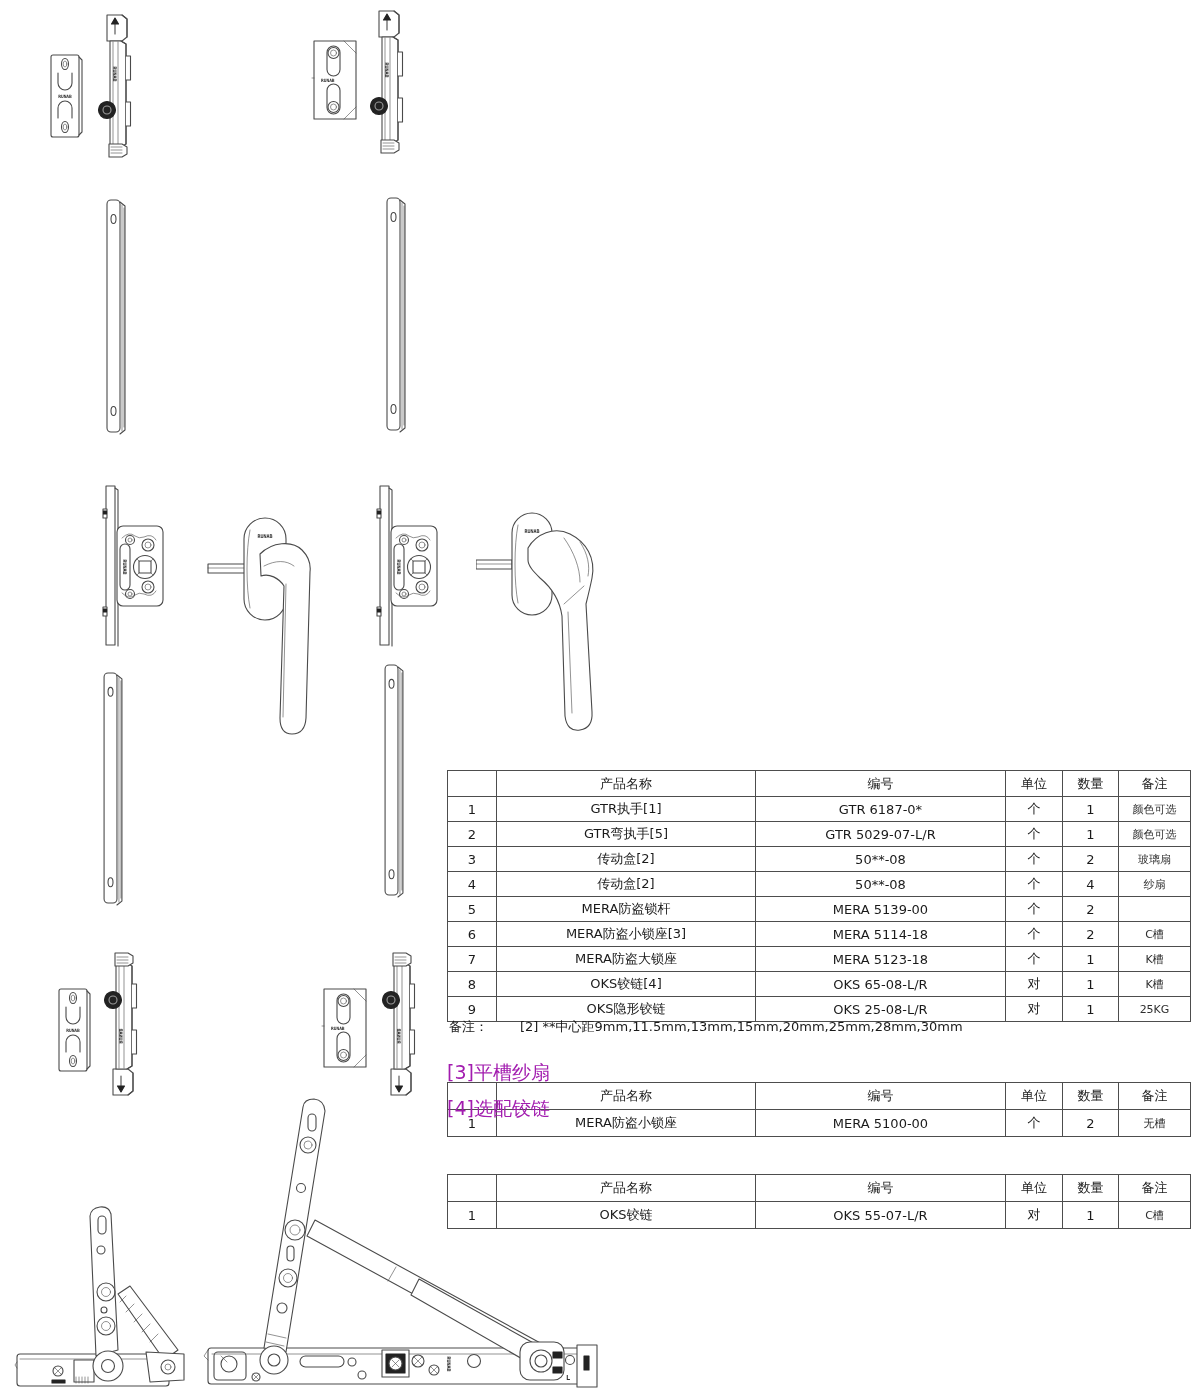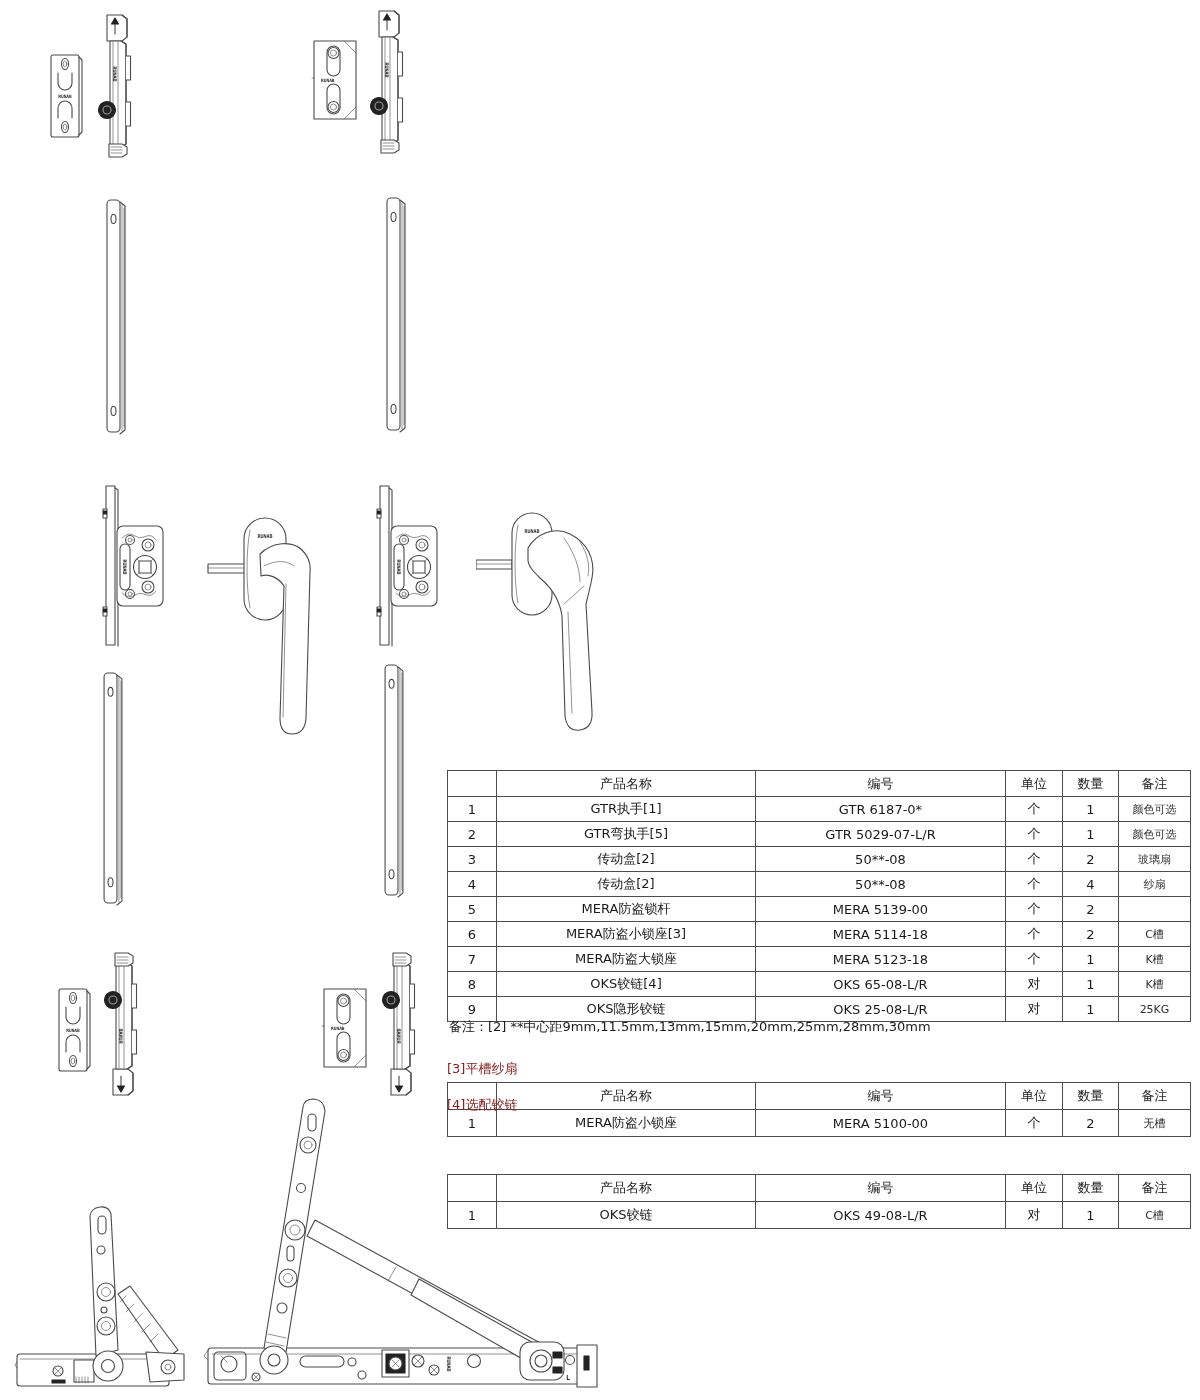--- a/index.html
+++ b/index.html
@@ -6,22 +6,22 @@
   .page{position:relative;width:1200px;height:1400px;background:#fff;overflow:hidden;
         font-family:"DejaVu Sans","Liberation Sans",sans-serif;color:#1a1a1a;}
   .abs{position:absolute;}
   
   table.parts{border-collapse:collapse;table-layout:fixed;background:#fff;font-size:13px;color:#1a1a1a;}
   table.parts th,table.parts td{border:1px solid #4d4d4d;text-align:center;padding:0;
         height:24px;font-weight:normal;white-space:nowrap;overflow:hidden;}
   table.parts th{height:25px;}
   table.sm2 th,table.sm2 td{height:26px;}
   table.parts td.rmk{font-size:11px;color:#2e2e2e;}
-  .sec-label{font-size:13px;color:#7f1d1d;}
-  .notes{font-size:13px;line-height:21px;color:#1a1a1a;display:flex;}
+  .sec-label{font-size:19px;color:#a21caf;}
+  .notes{font-size:13px;line-height:21px;color:#1a1a1a;display:flex;gap:32px;}
   .notes .pfx{flex:0 0 auto;}
   
   .draw path,.draw rect,.draw circle,.draw ellipse,.draw line,.draw polyline,.draw polygon{
       stroke:#4a4a4a;fill:none;stroke-width:1.1;stroke-linecap:round;stroke-linejoin:round;}
   .draw .f{fill:#fff;}
   .draw .dk{fill:#222;stroke:#222;}
   .draw .lt{stroke:#9a9a9a;}
   .draw .thin{stroke-width:0.6;}
   .draw text{stroke:none;fill:#2b2b2b;font-family:"DejaVu Sans Mono","Liberation Mono",monospace;font-weight:bold;}
   .flip{transform:scaleY(-1);}
@@ -473,21 +473,21 @@
           <th>编号</th>
           <th>单位</th>
           <th>数量</th>
           <th>备注</th>
         </tr>
       </thead>
       <tbody>
         <tr>
           <td>1</td>
           <td>OKS铰链</td>
-          <td>OKS 49-08-L/R</td>
+          <td>OKS 55-07-L/R</td>
           <td>对</td>
           <td>1</td>
           <td class="rmk">C槽</td>
         </tr>
       </tbody>
     </table>
 
 </div>
 
 </body></html>

